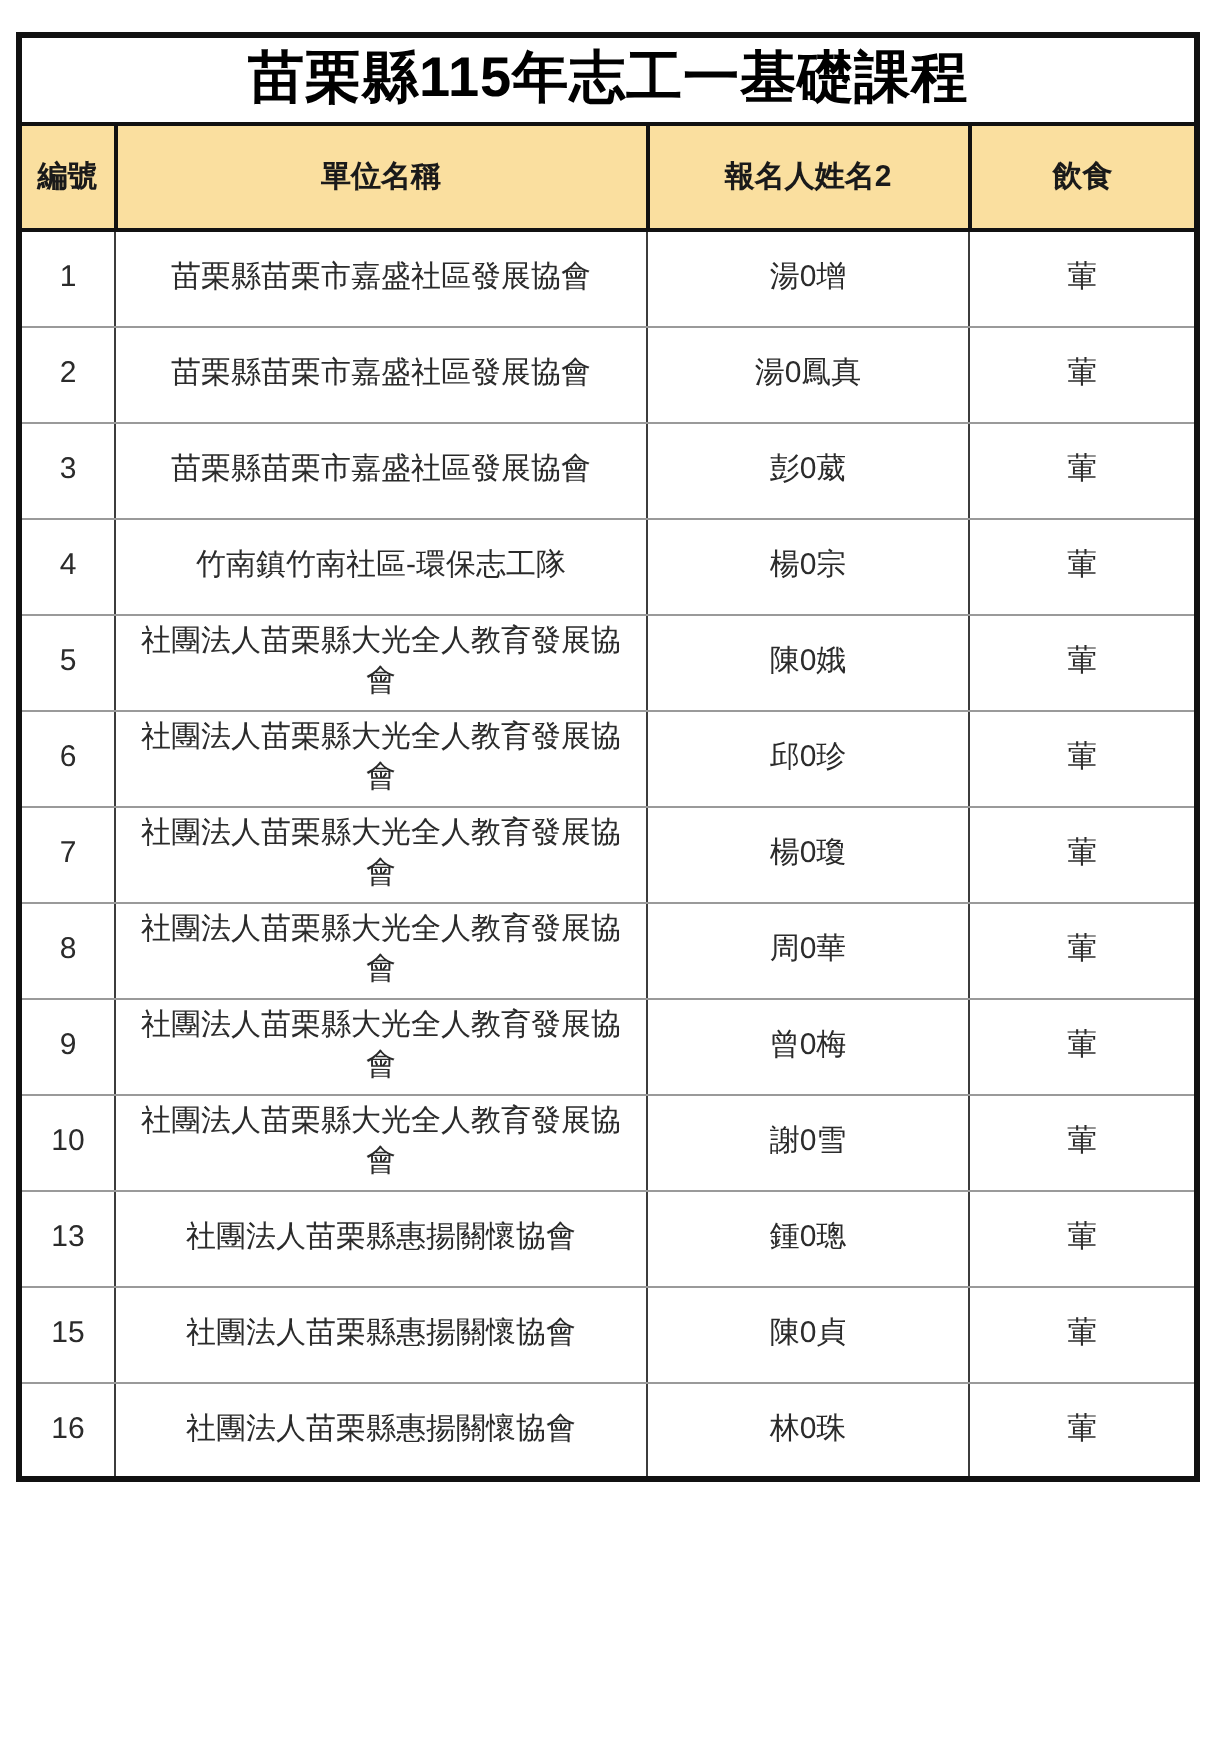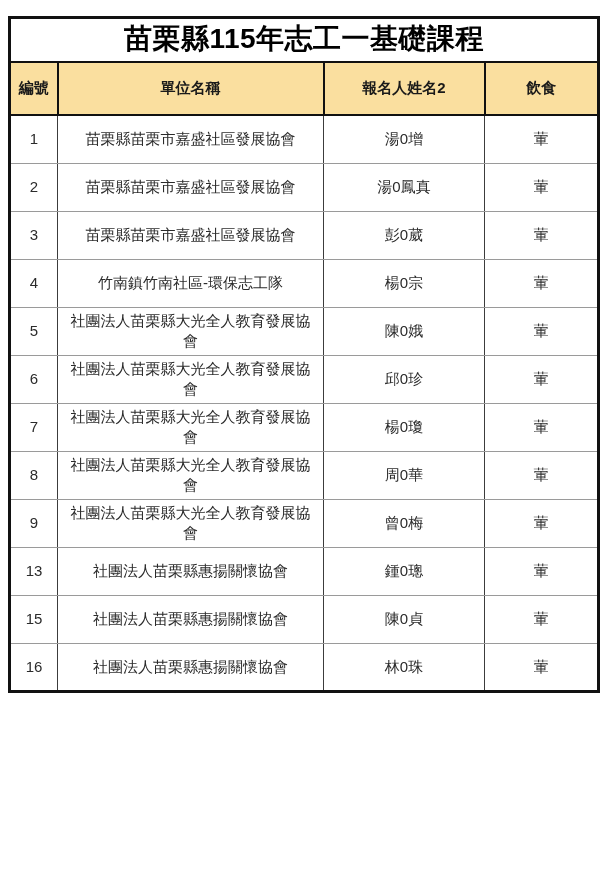--- a/index.html
+++ b/index.html
@@ -138,20 +138,26 @@
           <td>周0華</td>
           <td>葷</td>
         </tr>
         <tr>
           <td>9</td>
           <td>社團法人苗栗縣大光全人教育發展協會</td>
           <td>曾0梅</td>
           <td>葷</td>
         </tr>
         <tr>
+          <td>10</td>
+          <td>社團法人苗栗縣大光全人教育發展協會</td>
+          <td>謝0雪</td>
+          <td>葷</td>
+        </tr>
+        <tr>
           <td>13</td>
           <td>社團法人苗栗縣惠揚關懷協會</td>
           <td>鍾0璁</td>
           <td>葷</td>
         </tr>
         <tr>
           <td>15</td>
           <td>社團法人苗栗縣惠揚關懷協會</td>
           <td>陳0貞</td>
           <td>葷</td>

